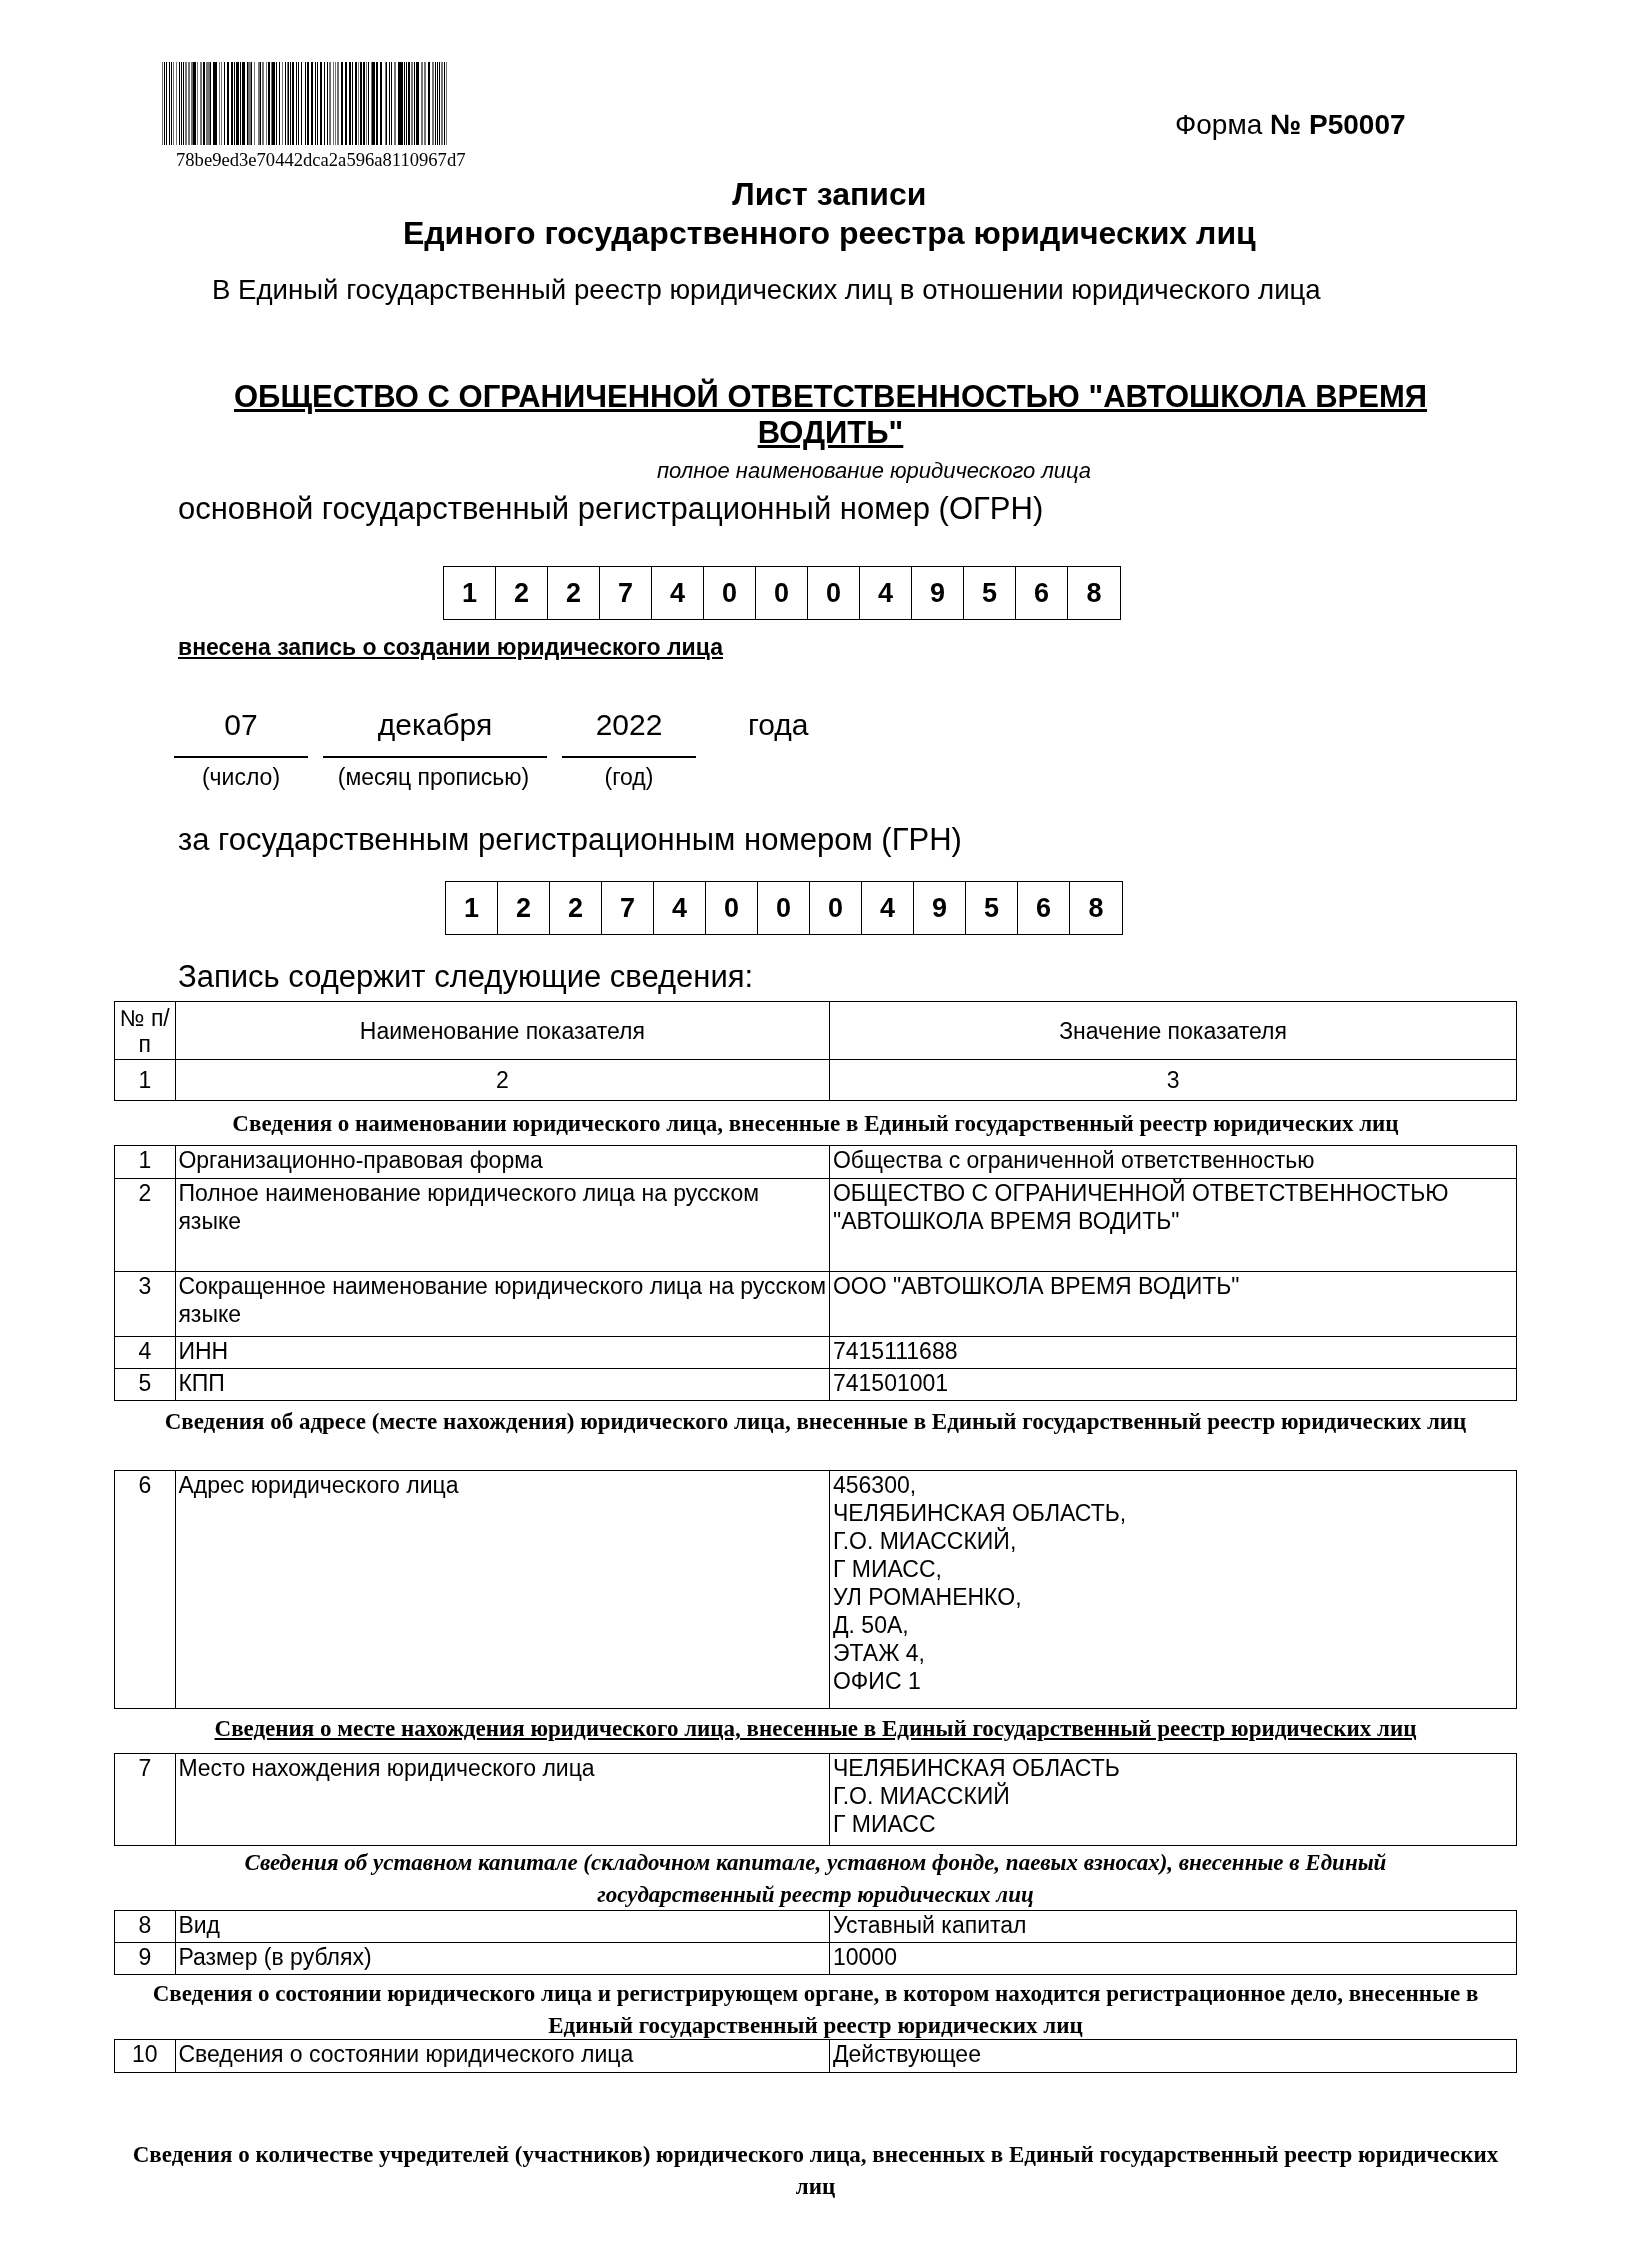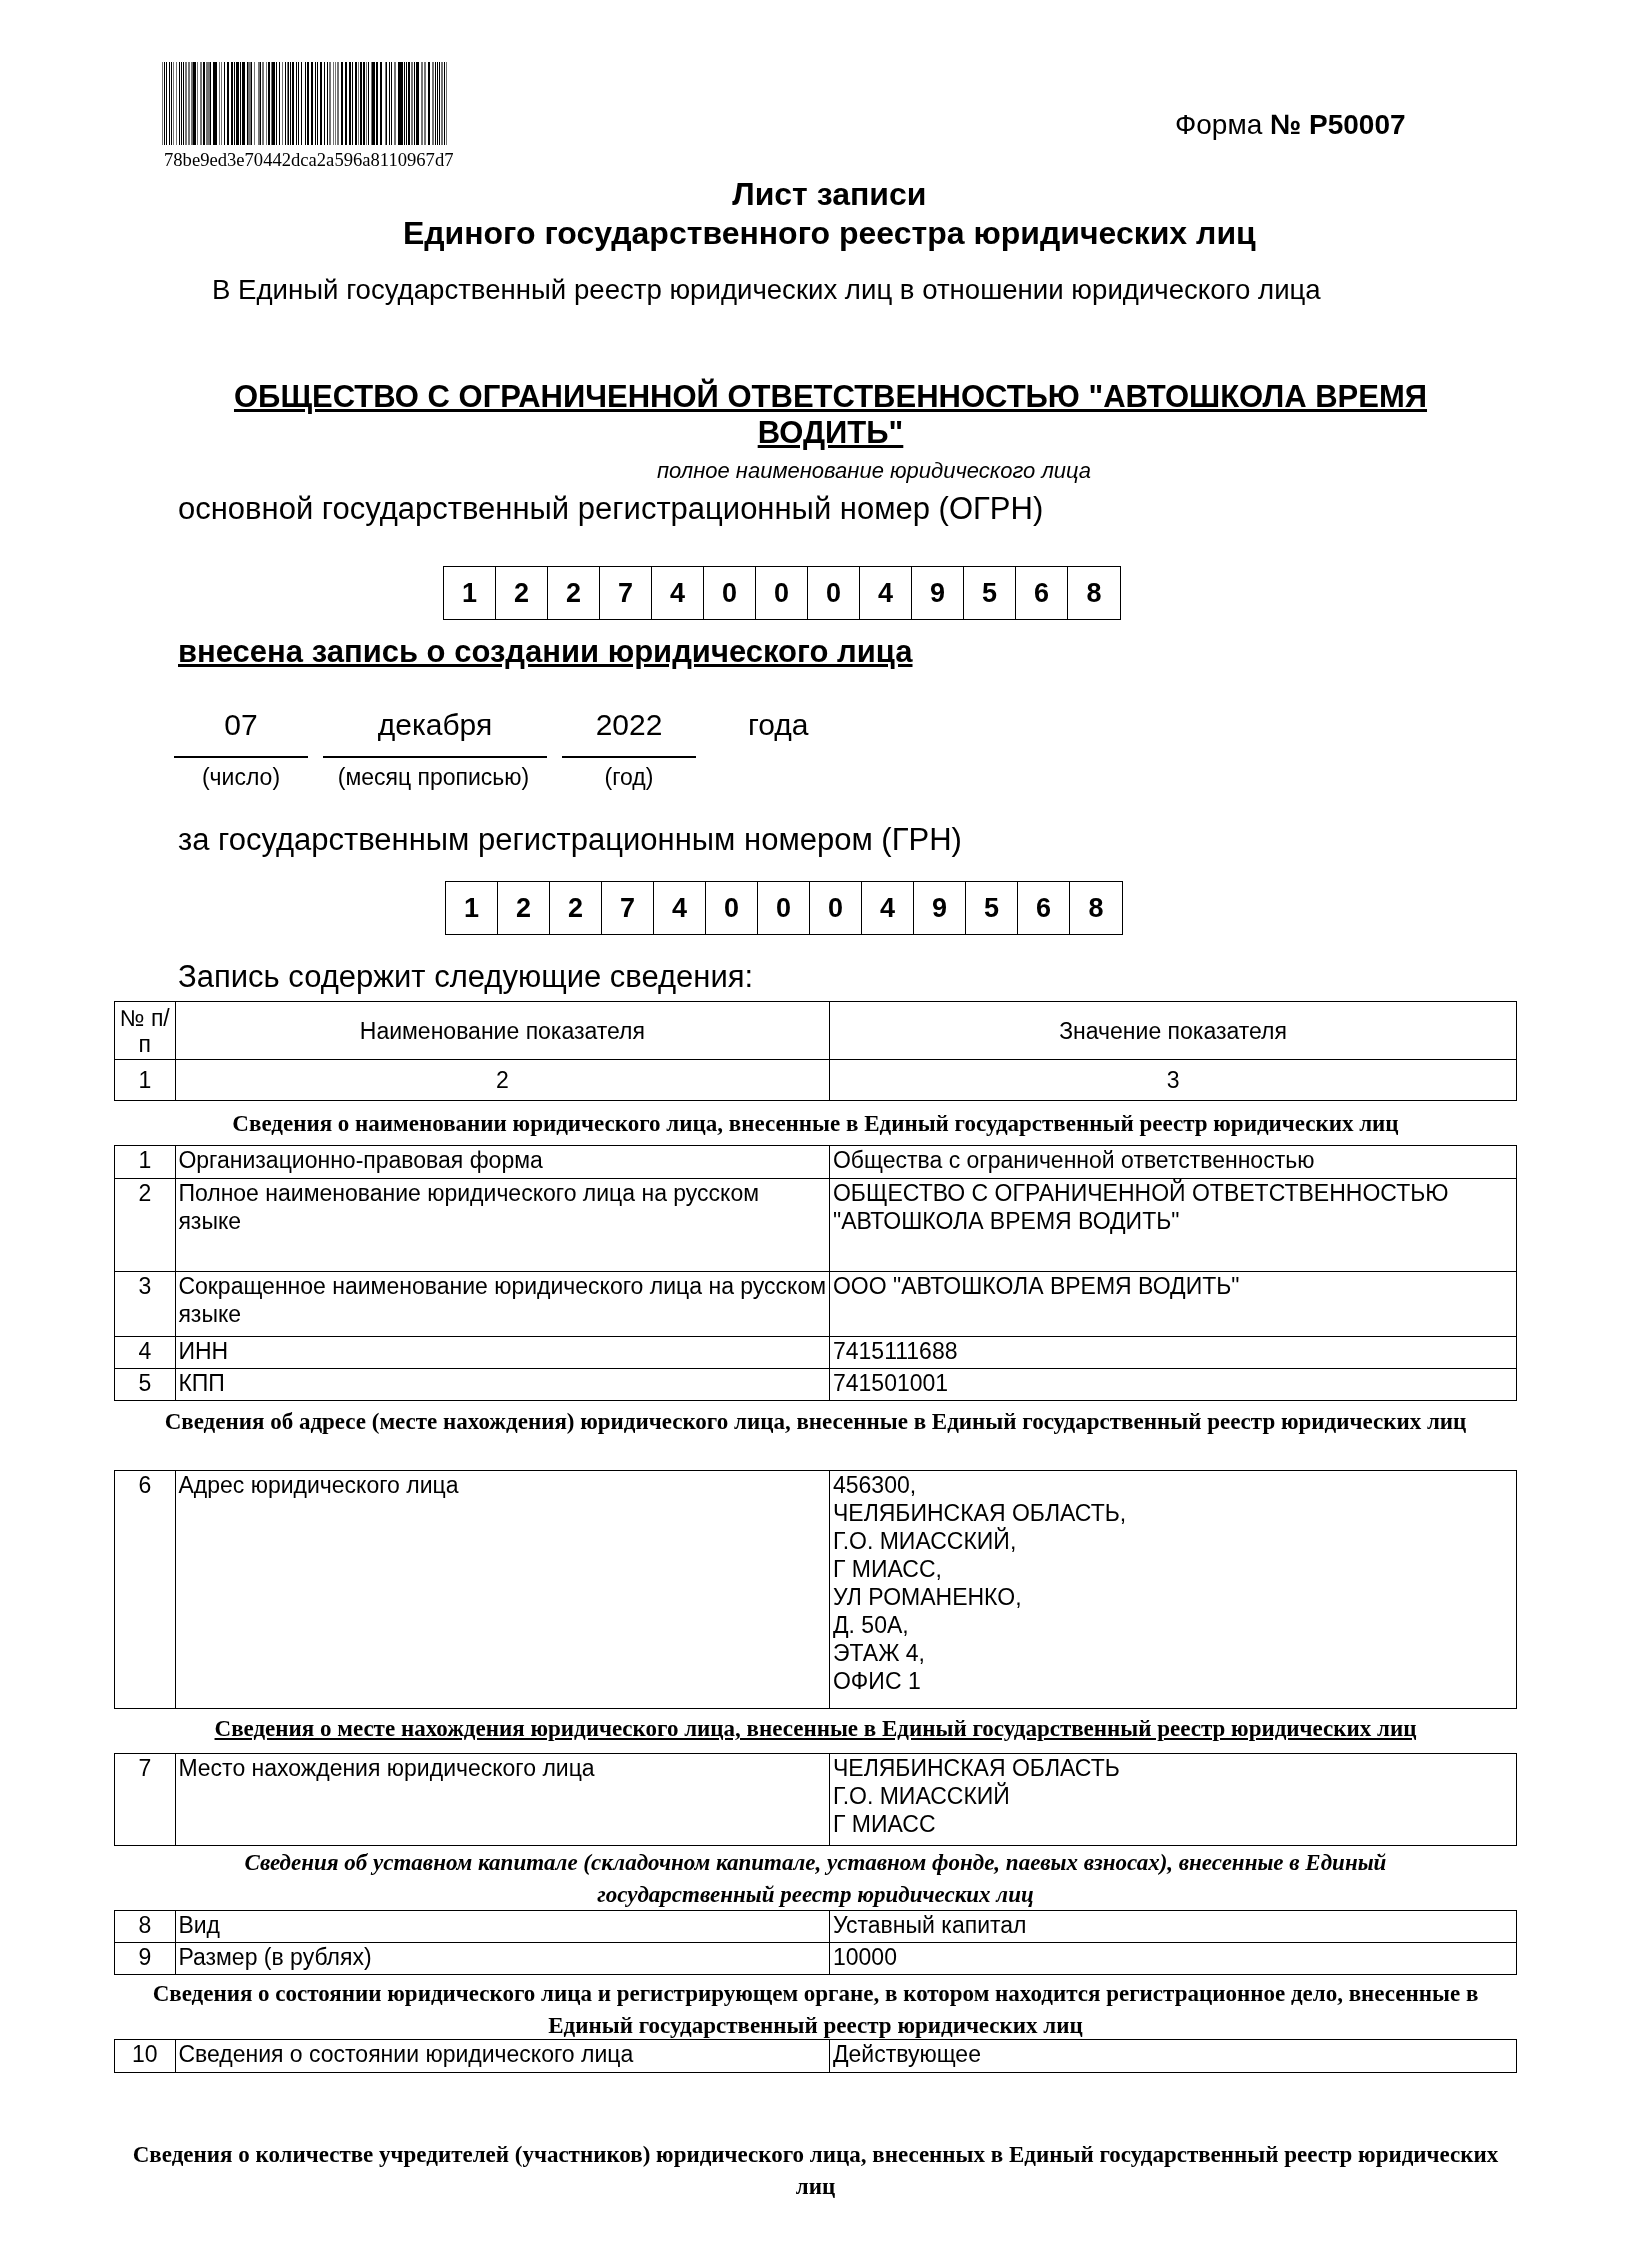--- a/index.html
+++ b/index.html
@@ -1,36 +1,36 @@
 <!DOCTYPE html>
 <html style="font-size:11px"><head>
 <meta charset="utf-8">
 <style>
   html, body { margin:0; padding:0; background:#ffffff; }
   body { width:1631px; height:2261px; position:relative; overflow:hidden; font-family:"Liberation Sans", sans-serif; color:#000; }
   .abs { position:absolute; }
   
   #barcode { left:162px; top:62px; width:286px; height:83px; display:flex; align-items:stretch; }
   #barcode span { display:block; height:100%; background:#000; }
-  #hash { left:164px; top:149px; font-family:"Liberation Serif", serif; font-size:18.6px; letter-spacing:0px; }
+  #hash { left:176px; top:149px; font-family:"Liberation Serif", serif; font-size:18.6px; letter-spacing:0px; }
   #form-no { left:1175px; top:109px; font-size:28px; }
   #form-no b { font-weight:bold; }
   .title { left:0; width:1631px; text-align:center; font-weight:bold; font-size:32px; }
   #title1 { top:176px; left:13.8px; }
   #title2 { top:215px; left:13.8px; }
   #intro { left:178px; top:272px; width:1241px; font-size:27.6px; line-height:36px; text-indent:34px; }
   #company { left:176px; top:379px; width:1309px; text-align:center; font-size:31px; font-weight:bold; text-decoration:underline; line-height:36px; }
   #company-sub { left:0; width:1631px; text-align:center; top:458px; font-size:22px; font-style:italic; padding-left:117px; box-sizing:border-box; }
   .label-lg { font-size:31px; }
   #ogrn-label { left:178px; top:491px; }
   .numbox { display:flex; border:1.4px solid #000; }
   .numbox .cell { width:52px; height:52px; border-right:1.4px solid #000; display:flex; align-items:center; justify-content:center; font-size:27px; font-weight:bold; box-sizing:border-box; }
   .numbox .cell:last-child { border-right:none; }
   #ogrn-box { left:443px; top:566px; }
-  #created { left:178px; top:634px; font-size:31px; font-weight:bold; text-decoration:underline; }
+  #created { left:178px; top:634px; font-size:23px; font-weight:bold; text-decoration:underline; }
   .date-val { font-size:30px; text-align:center; }
   .date-line { height:2.1px; background:#000; }
   .date-cap { font-size:23px; text-align:center; }
   #day-val { left:174px; top:708px; width:134px; }
   #month-val { left:323px; top:708px; width:224px; }
   #year-val { left:562px; top:708px; width:134px; }
   #year-word { left:748px; top:708px; font-size:30px; }
   #day-line { left:174px; top:756px; width:134px; }
   #month-line { left:323px; top:756px; width:224px; }
   #year-line { left:562px; top:756px; width:134px; }

